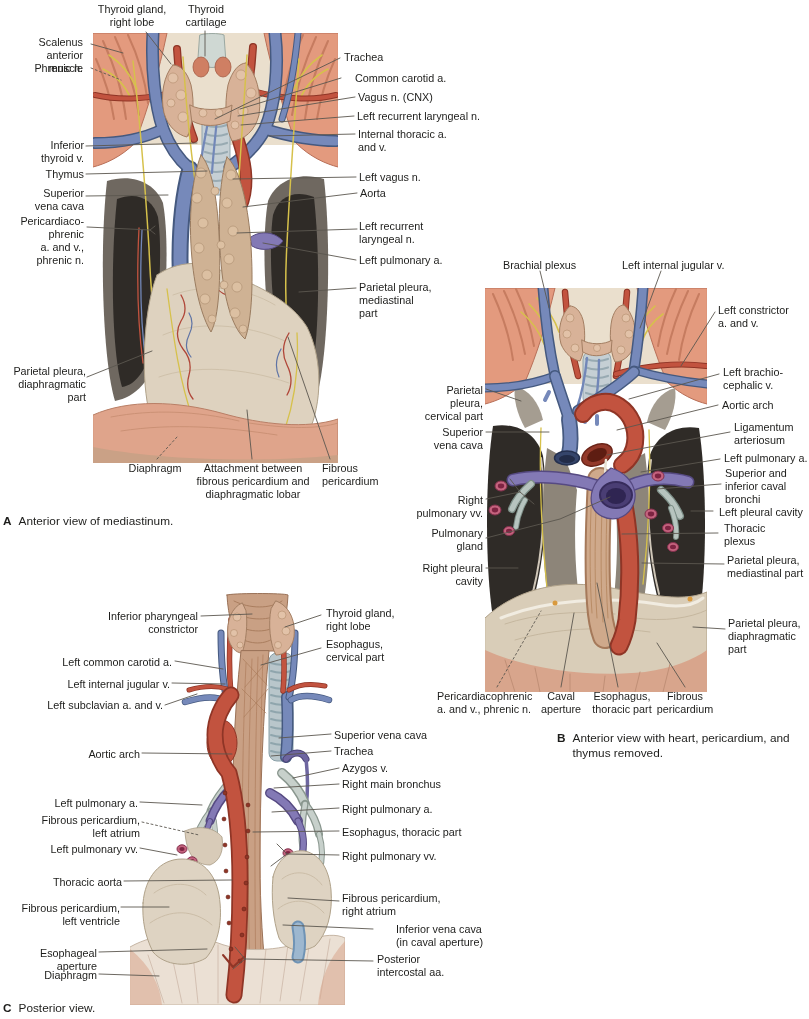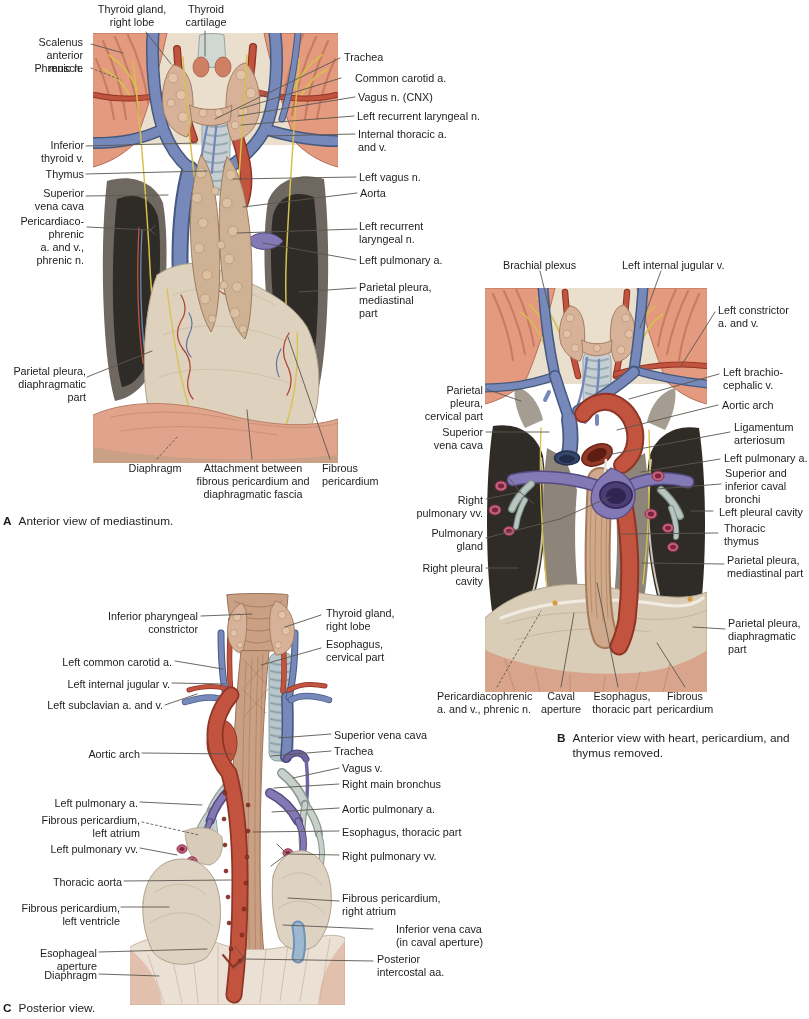--- a/index.html
+++ b/index.html
@@ -452,21 +452,21 @@
 <div class="lbl" style="left:360px;top:187px">Aorta</div>
 <div class="lbl" style="left:359px;top:220px">Left recurrent
 laryngeal n.</div>
 <div class="lbl" style="left:359px;top:254px">Left pulmonary a.</div>
 <div class="lbl" style="left:359px;top:281px">Parietal pleura,
 mediastinal
 part</div>
 <div class="lbl c" style="left:155px;top:462px">Diaphragm</div>
 <div class="lbl c" style="left:253px;top:462px">Attachment between
 fibrous pericardium and
-diaphragmatic fascia</div>
+diaphragmatic lobar</div>
 <div class="lbl" style="left:322px;top:462px">Fibrous
 pericardium</div>
 <div class="cap" style="left:3px;top:514px">
       <b>A</b>
       <span>Anterior view of mediastinum.</span>
     </div>
 
 <div class="lbl" style="left:503px;top:259px">Brachial plexus</div>
 <div class="lbl" style="left:622px;top:259px">Left internal jugular v.</div>
 <div class="lbl" style="left:718px;top:304px">Left constrictor
@@ -475,21 +475,21 @@
 cephalic v.</div>
 <div class="lbl" style="left:722px;top:399px">Aortic arch</div>
 <div class="lbl" style="left:734px;top:421px">Ligamentum
 arteriosum</div>
 <div class="lbl" style="left:724px;top:452px">Left pulmonary a.</div>
 <div class="lbl" style="left:725px;top:467px">Superior and
 inferior caval
 bronchi</div>
 <div class="lbl" style="left:719px;top:506px">Left pleural cavity</div>
 <div class="lbl" style="left:724px;top:522px">Thoracic
-thymus</div>
+plexus</div>
 <div class="lbl" style="left:727px;top:554px">Parietal pleura,
 mediastinal part</div>
 <div class="lbl" style="left:728px;top:617px">Parietal pleura,
 diaphragmatic
 part</div>
 <div class="lbl r" style="right:326px;top:384px">Parietal
 pleura,
 cervical part</div>
 <div class="lbl r" style="right:326px;top:426px">Superior
 vena cava</div>
@@ -527,23 +527,23 @@
 <div class="lbl r" style="right:689px;top:902px">Fibrous pericardium,
 left ventricle</div>
 <div class="lbl r" style="right:712px;top:947px">Esophageal aperture</div>
 <div class="lbl r" style="right:712px;top:969px">Diaphragm</div>
 <div class="lbl" style="left:326px;top:607px">Thyroid gland,
 right lobe</div>
 <div class="lbl" style="left:326px;top:638px">Esophagus,
 cervical part</div>
 <div class="lbl" style="left:334px;top:729px">Superior vena cava</div>
 <div class="lbl" style="left:334px;top:745px">Trachea</div>
-<div class="lbl" style="left:342px;top:762px">Vagus v.</div>
+<div class="lbl" style="left:342px;top:762px">Azygos v.</div>
 <div class="lbl" style="left:342px;top:778px">Right main bronchus</div>
-<div class="lbl" style="left:342px;top:803px">Aortic pulmonary a.</div>
+<div class="lbl" style="left:342px;top:803px">Right pulmonary a.</div>
 <div class="lbl" style="left:342px;top:826px">Esophagus, thoracic part</div>
 <div class="lbl" style="left:342px;top:850px">Right pulmonary vv.</div>
 <div class="lbl" style="left:342px;top:892px">Fibrous pericardium,
 right atrium</div>
 <div class="lbl" style="left:396px;top:923px">Inferior vena cava
 (in caval aperture)</div>
 <div class="lbl" style="left:377px;top:953px">Posterior
 intercostal aa.</div>
 <div class="cap" style="left:3px;top:1001px">
       <b>C</b>

